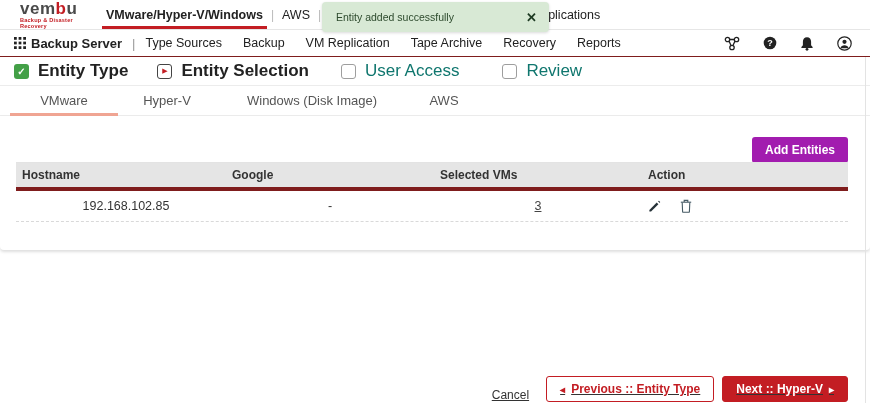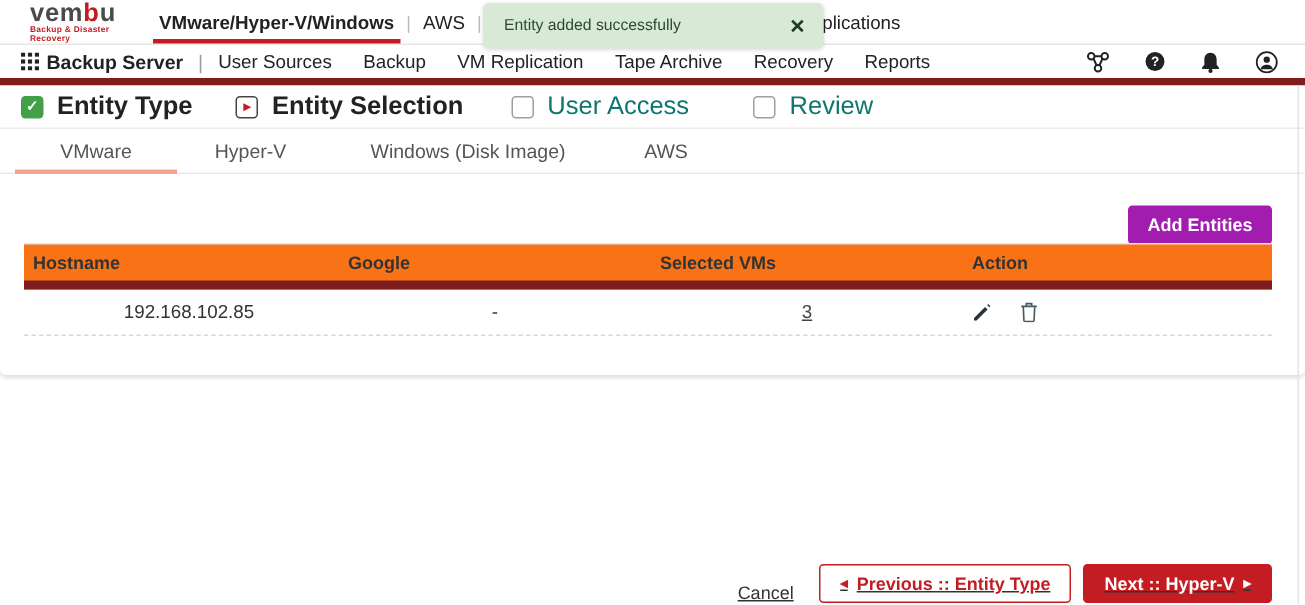--- a/index.html
+++ b/index.html
@@ -18,21 +18,21 @@
   .ptab { display:flex; align-items:center; padding:0 8px; position:relative; cursor:pointer; white-space:nowrap; }
   .ptab.active { font-weight:bold; }
   .ptab.active::after { content:""; position:absolute; left:4px; right:4px; bottom:0; height:3px; background:#c31d23; }
   .psep { display:flex; align-items:center; color:#bbb; font-size:12px; }
   
   .toast { position:absolute; left:322px; top:2px; width:227px; height:30px; background:#d8e9d5;
     border-radius:4px; box-shadow:0 1px 3px rgba(0,0,0,0.15); display:flex; align-items:center; z-index:20; }
   .toast-msg { font-size:10.5px; color:#2d4a2d; margin-left:14px; flex:1; }
   .toast-close { font-size:13px; color:#1d3a22; margin-right:12px; cursor:pointer; font-weight:bold; }
   
-  .navbar { height:27px; border-bottom:5px solid #7f1d1d; display:flex; align-items:center; background:#fff; }
+  .navbar { height:27px; border-bottom:1px solid #7f1d1d; display:flex; align-items:center; background:#fff; }
   .nav-server { display:flex; align-items:center; margin-left:14px; font-size:13px; font-weight:bold; color:#222; gap:5px; cursor:pointer; }
   .nav-sep { color:#999; margin:0 10px; font-size:13px; }
   .nav-items { display:flex; gap:21px; font-size:12.5px; color:#222; }
   .nav-item { cursor:pointer; white-space:nowrap; }
   .nav-icons { margin-left:auto; margin-right:18px; display:flex; gap:23px; align-items:center; }
   .nav-icons svg { display:block; cursor:pointer; }
   
   .stepsbar { height:29px; border-bottom:1px solid #ececec; display:flex; align-items:center; background:#fff; }
   .step { display:flex; align-items:center; gap:9px; cursor:pointer; }
   .step-box { width:15px; height:15px; border-radius:3px; display:flex; align-items:center; justify-content:center; flex:0 0 auto; }
@@ -46,21 +46,21 @@
   .etabs { height:30px; border-bottom:1px solid #ececec; display:flex; align-items:stretch; background:#fff; }
   .etab { display:flex; align-items:center; justify-content:center; font-size:13px; color:#555; cursor:pointer; position:relative; white-space:nowrap; }
   .etab.active::after { content:""; position:absolute; left:0; right:0; bottom:-1px; height:3px; background:#f0a593; }
   .et1 { margin-left:10px; width:108px; } .et2 { width:86px; margin-left:6px; } .et3 { width:140px; margin-left:32px; } .et4 { width:60px; margin-left:32px; }
   
   .panel { height:134px; background:#fff; border-radius:0 0 4px 4px; box-shadow:0 2px 3px rgba(0,0,0,0.13); position:relative; }
   .btn-add { position:absolute; top:21px; right:22px; background:#a21caf; color:#fff; border:none; border-radius:3px;
     font-family:inherit; font-size:12px; font-weight:bold; padding:6px 13px; cursor:pointer; }
   .table { position:absolute; top:46px; left:16px; right:22px; }
   .thead, .trow { display:grid; grid-template-columns:210px 208px 208px 1fr; }
-  .thead { background:#f97316; border-top:1px solid #e3e3e3; border-bottom:6px solid #7f1d1d; }
+  .thead { background:#e5e5e5; border-top:1px solid #e3e3e3; border-bottom:4px solid #7f1d1d; }
   .th { font-size:12px; font-weight:bold; color:#333; padding:5px 6px; }
   .trow { border-bottom:1px dashed #d9d9d9; }
   .td { font-size:12.5px; color:#333; padding:8px 6px;text-align:center; }
   .td.host { padding-left:16px; }
   .vm-link { color:#444; text-decoration:underline; cursor:pointer; }
   .action-cell { display:flex; gap:19px; align-items:center; }
   .action-cell svg { cursor:pointer; display:block; }
   
   .footer { position:absolute; top:376px; right:22px; display:flex; align-items:flex-end;text-decoration:underline; }
   .cancel { font-size:12px; color:#333; cursor:pointer; margin-right:17px; }
@@ -106,21 +106,21 @@
           <rect x="10" y="5" width="3" height="3"></rect>
         <rect x="0" y="10" width="3" height="3"></rect>
           <rect x="5" y="10" width="3" height="3"></rect>
           <rect x="10" y="10" width="3" height="3"></rect>
       </g>
     </svg>
     <span>Backup Server</span>
   </div>
   <span class="nav-sep">|</span>
   <div class="nav-items">
-    <span class="nav-item">User Sources</span>
+    <span class="nav-item">Type Sources</span>
     <span class="nav-item">Backup</span>
     <span class="nav-item">VM Replication</span>
     <span class="nav-item">Tape Archive</span>
     <span class="nav-item">Recovery</span>
     <span class="nav-item">Reports</span>
   </div>
   <div class="nav-icons">
     <svg width="16" height="15" viewBox="0 0 16 15">
       <g stroke="#222" stroke-width="1.3" fill="none">
         <circle cx="3.5" cy="3.5" r="2.2"></circle>

